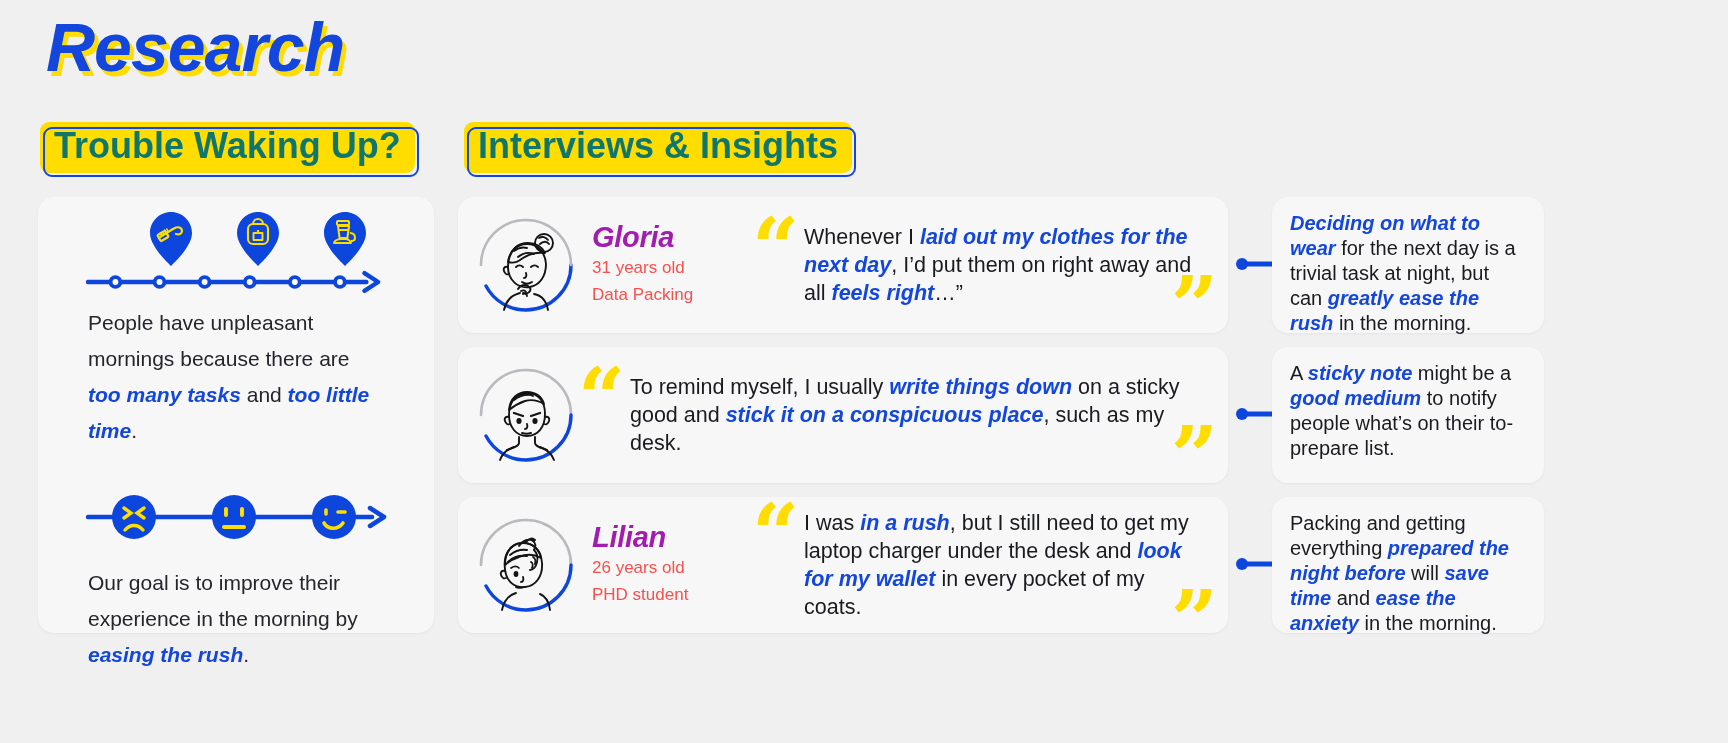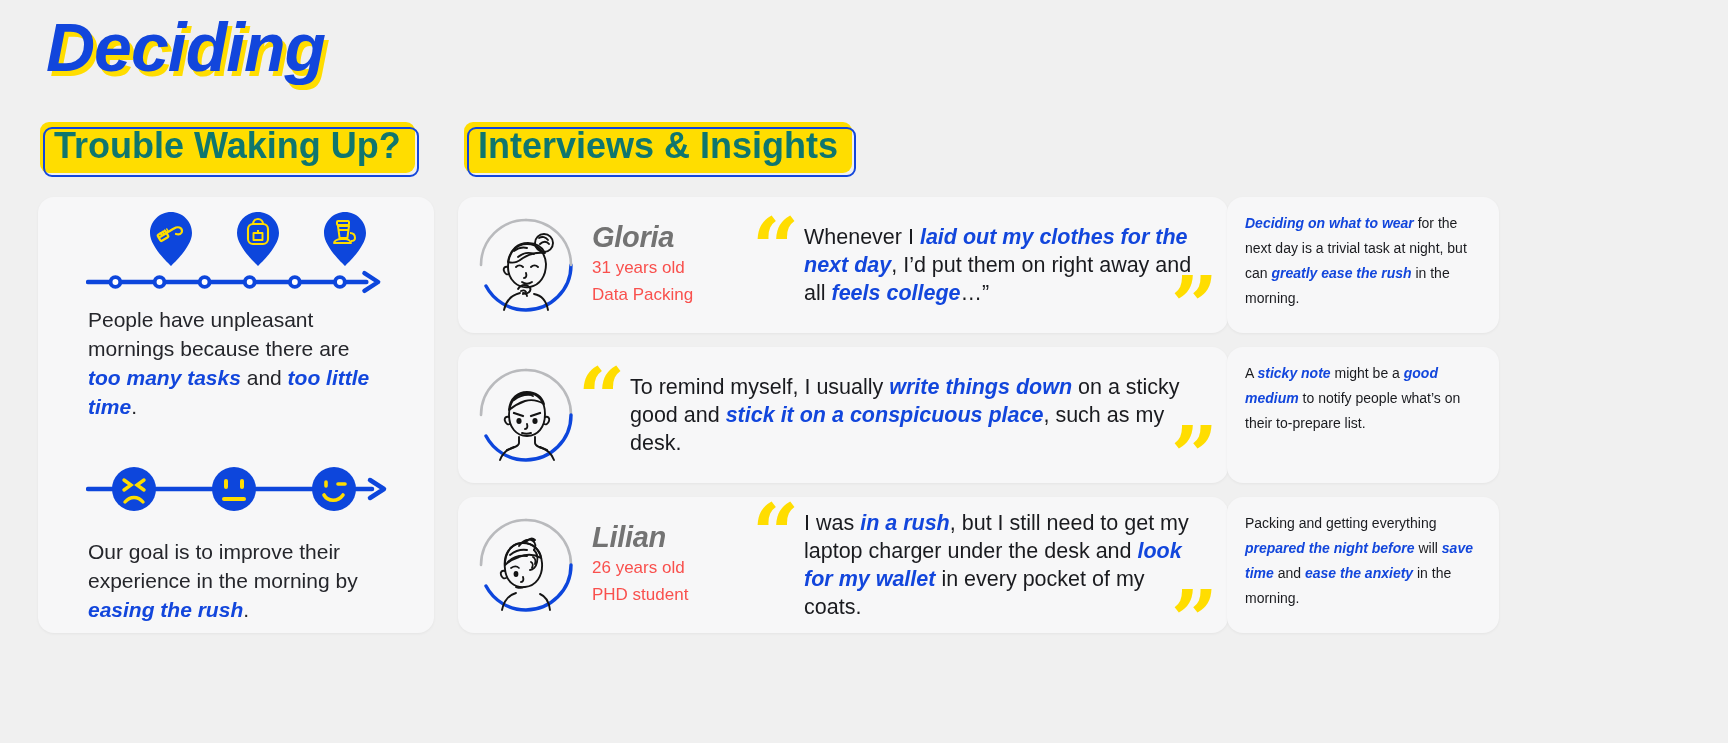--- a/index.html
+++ b/index.html
@@ -49,21 +49,21 @@
     background: #f7f7f8; border-radius: 16px;
     box-shadow: 0 1px 3px rgba(0,0,0,0.05);
     padding: 0;
   }
   .tl-wrap { position: relative; width: 100%; height: 108px; }
   .pins { position: absolute; left: 0; top: 8px; width: 100%; height: 62px; }
   .pin  { position: absolute; width: 46px; height: 56px; }
   .tl-line { position: absolute; left: 48px; top: 72px; width: 300px; height: 26px; }
   .panel-text {
     padding: 0 50px;
-    font-size: 21px; line-height: 29px; color: #25262b;
+    font-size: 21px; line-height: 36px; color: #25262b;
   }
   .panel-text b { color: #1246DC; font-style: italic; font-weight: bold; }
   .faces-wrap { position: relative; height: 90px; margin-top: 26px; }
   .faces-svg { position: absolute; left: 48px; top: 10px; }
 
   
   .rows { position: absolute; left: 458px; top: 197px; }
   .row { position: relative; height: 136px; margin-bottom: 14px; }
 
   .icard {
@@ -75,21 +75,21 @@
   }
   .avatar {
     position: relative;
     width: 96px; height: 96px; margin-left: 20px; flex: none;
   }
   .avatar svg { position: absolute; left: 0; top: 0; }
 
   .person { margin-left: 18px; width: 156px; flex: none; }
   .p-name {
     font-size: 29px; font-weight: bold; font-style: italic;
-    color: #737373; line-height: 1.1; letter-spacing: -0.3px;
+    color: #a21caf; line-height: 1.1; letter-spacing: -0.3px;
   }
   .p-age, .p-role {
     font-size: 17px; color: #F9504D; line-height: 27px; font-weight: 500;
   }
 
   .quote {
     position: relative; flex: 1; margin: 0 16px 0 4px;
     font-size: 21.5px; line-height: 28px; color: #1a1b1f;
     padding-left: 52px; padding-right: 8px;
   }
@@ -103,35 +103,35 @@
     line-height: 1;
     user-select: none;
   }
   .qm-open  { left: 0px;   top: -16px; }
   .qm-close { right: -6px; bottom: -40px; }
 
   
   .conn { position: absolute; left: 777px; top: 60px; width: 58px; height: 14px; }
 
   .ncard {
-    position: absolute; left: 769px; top: 0;
+    position: absolute; left: 814px; top: 0;
     width: 272px; height: 136px;
     background: #f7f7f8; border-radius: 16px;
     box-shadow: 0 1px 3px rgba(0,0,0,0.05);
     padding: 14px 18px;
-    font-size: 14px; line-height: 25px; color: #1a1b1f;
+    font-size: 20px; line-height: 25px; color: #1a1b1f;
   }
   .ncard b { color: #1246DC; font-style: italic; font-weight: bold; }
 </style>
 </head>
 <body>
 
 <div class="page">
 
-  <div class="title">Deciding</div>
+  <div class="title">Research</div>
 
   <div class="hdr" id="hdr-left">Trouble Waking Up?</div>
   <div class="hdr" id="hdr-right">Interviews &amp; Insights</div>
 
   <div class="left-panel">
 
     <div class="tl-wrap">
       <div class="pins">
 
         <div class="pin" style="left:110px;top:6px;">
@@ -263,21 +263,21 @@
               <path d="M26 93 c2-10 8-15 16-17 M70 93 c-2-11-8-15-14-16"></path>
             </g>
           </svg>
         </div>
         <div class="person">
           <div class="p-name">Gloria</div>
           <div class="p-age">31 years old</div>
           <div class="p-role">Data Packing</div>
         </div>
         <div class="quote">
-          <span class="qm-open">“</span><span>Whenever I </span><b>laid out my clothes for the next day</b><span>, I’d put them on right away and all </span><b>feels college</b><span>…”</span><span class="qm-close">”</span>
+          <span class="qm-open">“</span><span>Whenever I </span><b>laid out my clothes for the next day</b><span>, I’d put them on right away and all </span><b>feels right</b><span>…”</span><span class="qm-close">”</span>
         </div>
       </div>
       <svg class="conn" viewBox="0 0 58 14">
         <line x1="7" y1="7" x2="51" y2="7" stroke="#0D46DC" stroke-width="5"></line>
         <circle cx="7" cy="7" r="6" fill="#0D46DC"></circle>
         <circle cx="51" cy="7" r="6" fill="#0D46DC"></circle>
       </svg>
       <div class="ncard">
         <b>Deciding on what to wear</b><span> for the next day is a trivial task at night, but can </span><b>greatly ease the rush</b><span> in the morning.</span>
       </div>

